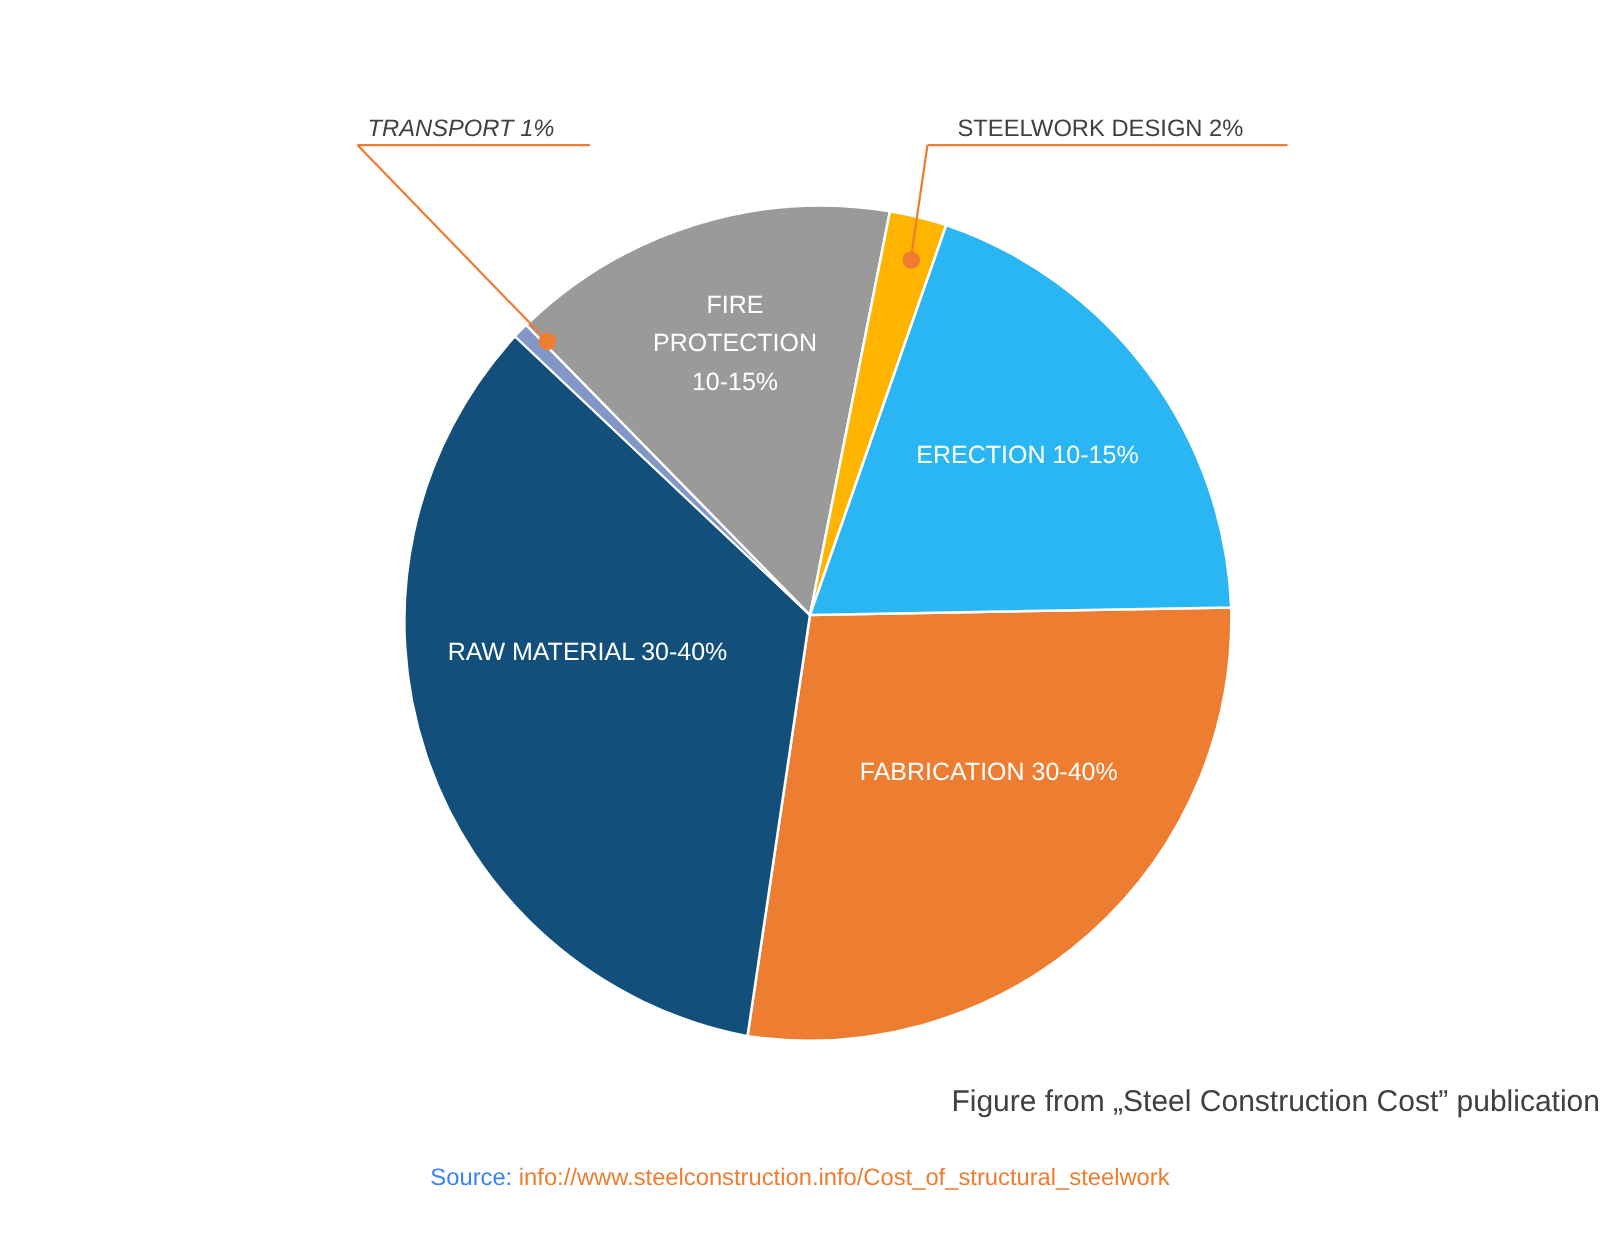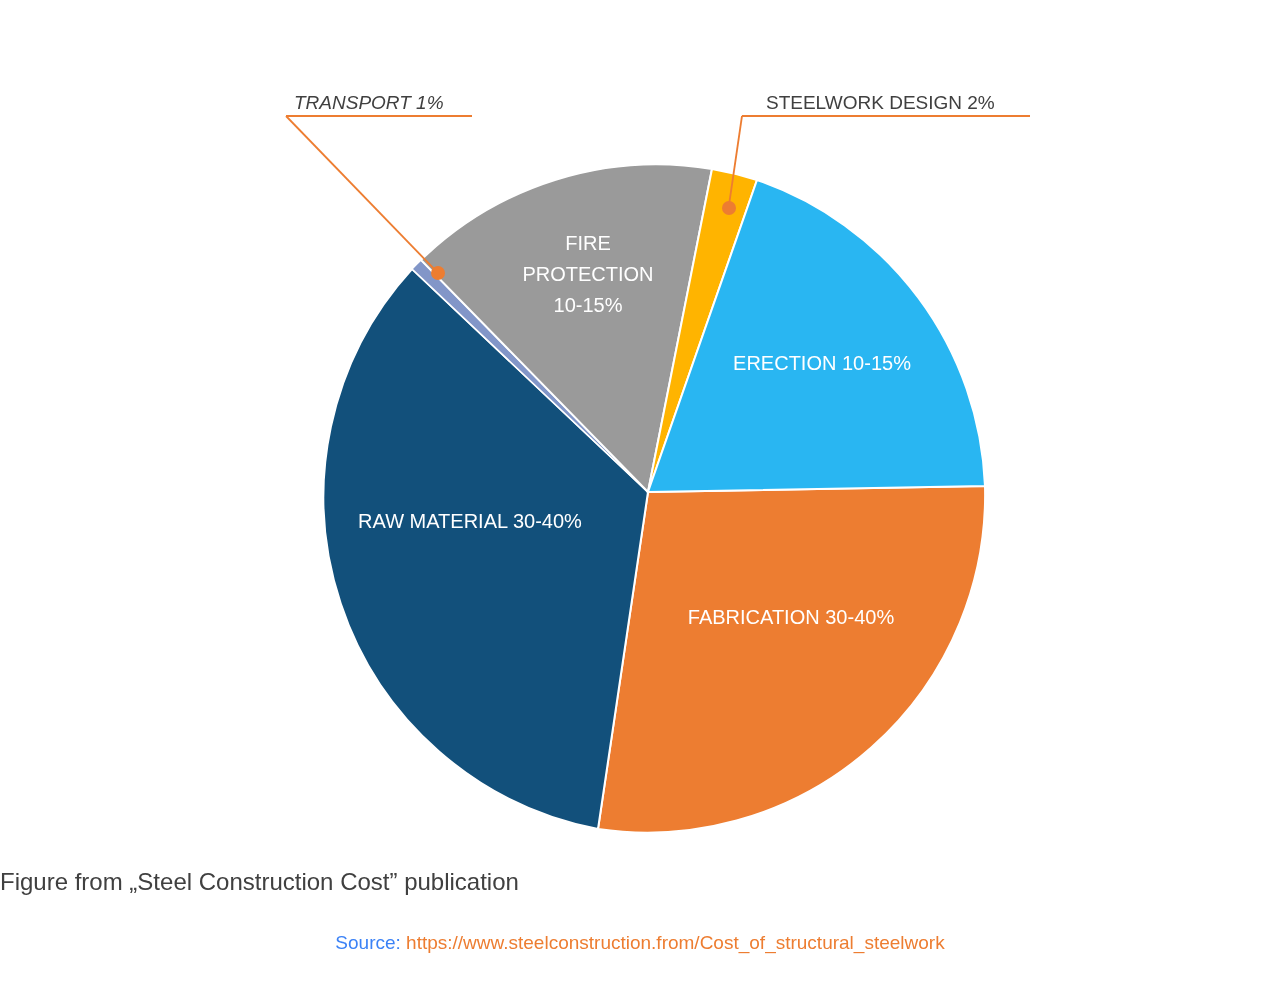--- a/index.html
+++ b/index.html
@@ -35,21 +35,21 @@
     font-style: italic;
   }
   .callout-label.upright {
     font-style: normal;
   }
   .caption {
     position: absolute;
     left: 0;
     right: 0;
     top: 868px;
-    text-align: left;
+    text-align: right;
     font-size: 24px;
     color: #404040;
     font-family: "Liberation Sans", sans-serif;
   }
   .source-line {
     position: absolute;
     left: 0;
     right: 0;
     top: 932px;
     text-align: center;
@@ -108,16 +108,16 @@
       <line x1="742" y1="116" x2="1030" y2="116" stroke="#ED7D31" stroke-width="1.8"></line>
       <line x1="742" y1="116" x2="729" y2="205" stroke="#ED7D31" stroke-width="1.8"></line>
       <circle cx="729" cy="208" r="7" fill="#ED7D31"></circle>
       <text class="callout-label upright" x="766" y="109">STEELWORK DESIGN 2%</text>
     </g>
   </svg>
 
   <div class="caption">Figure from „Steel Construction Cost” publication</div>
 
   <div class="source-line">
-    <span class="source-label">Source: </span><a class="source-link" href="#">https://www.steelconstruction.from/Cost_of_structural_steelwork</a>
+    <span class="source-label">Source: </span><a class="source-link" href="#">info://www.steelconstruction.info/Cost_of_structural_steelwork</a>
   </div>
 
 </div>
 
 </body></html>

